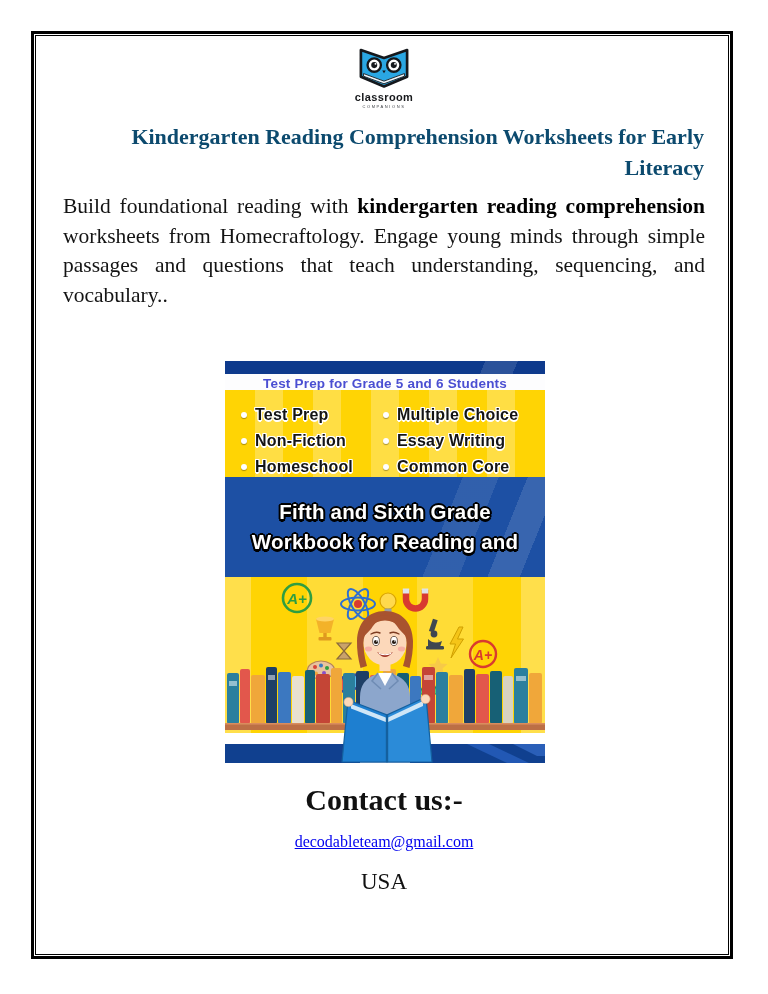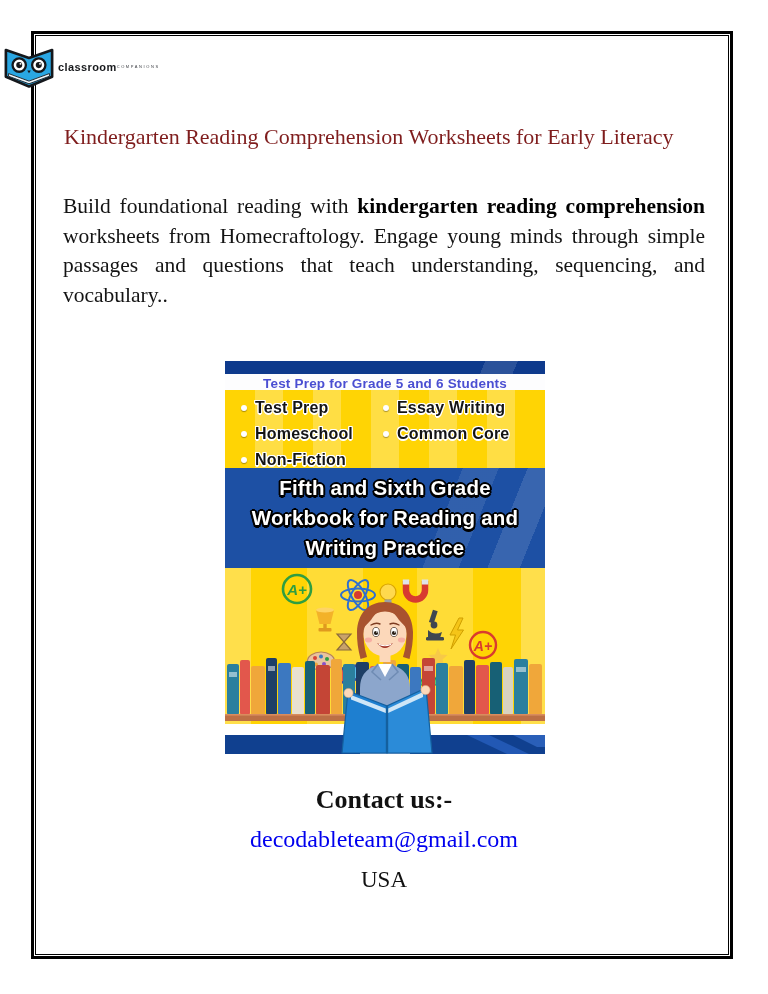--- a/index.html
+++ b/index.html
@@ -4,44 +4,44 @@
 <style>
   * { margin:0; padding:0; box-sizing:border-box; }
   html,body { width:768px; height:994px; background:#fff; overflow:hidden;
               font-family:"Liberation Serif", serif; }
   .frame { position:absolute; left:31px; top:31px; width:702px; height:928px;
            border:3px solid #000; }
   .frame::after { content:""; position:absolute; inset:1px; border:1px solid #000; }
 
   
   .logo-block { position:absolute; top:42px; left:0; width:768px;
-                display:flex; flex-direction:row; align-items:center; }
+                display:flex; flex-direction:column; align-items:center; }
   .logo-brand { font-family:"Liberation Sans", sans-serif; font-weight:bold;
                 font-size:11px; color:#17191c; letter-spacing:.4px; margin-top:1px; }
   .logo-sub { font-family:"Liberation Sans", sans-serif; font-size:4px;
               color:#3a3d42; letter-spacing:1.6px; margin-top:1px; }
 
   
   .heading { position:absolute; top:121px; left:64px; width:640px;
-             text-align:left; font-size:22px; font-weight:normal;
-             color:#7f1d1d; line-height:31px; }
+             text-align:right; font-size:22px; font-weight:bold;
+             color:#0c4a6e; line-height:31px; }
   .para { position:absolute; top:192px; left:63px; width:642px;
           font-size:21.5px; line-height:29.5px; color:#141414;
           text-align:justify; }
   .para .hl { font-weight:bold; color:#000000; }
 
   
   .cover { position:absolute; left:225px; top:361px; width:320px; height:406px;
            display:flex; flex-direction:column; font-family:"Liberation Sans", sans-serif; }
   .cover-topbar { height:13px; background:#0e3a8c;
                   background-image:linear-gradient(112deg, transparent 0 80%, rgba(255,255,255,.12) 80% 90%, transparent 90%); }
   .cover-tagline { height:16px; background:#fdfdfe; color:#4a4ed2;
                    font-weight:bold; font-size:13.5px; line-height:20px;
                    text-align:center; letter-spacing:.2px; }
-  .cover-bullets { height:78px; padding-top:5px;
+  .cover-bullets { height:87px; padding-top:12px;
                    background:repeating-linear-gradient(90deg, #ffd404 0 30px, #ffde44 30px 58px);
                    display:flex; }
   .cover-bullets ul { list-style:none; }
   .cover-bullets ul.c1 { margin-left:16px; width:142px; }
   .cover-bullets li { display:flex; align-items:center; height:26px; }
   .dot { width:6px; height:6px; border-radius:50%; background:#fff;
          box-shadow:0 1px 1px rgba(0,0,0,.35); margin-right:8px; flex:none; }
   .b-txt { font-weight:bold; font-size:16px; color:#141414; letter-spacing:.2px;
            text-shadow:-1px -1px 0 #fff, 0 -1px 0 #fff, 1px -1px 0 #fff,
                        -1px 0 0 #fff, 1px 0 0 #fff,
@@ -54,23 +54,23 @@
                  letter-spacing:.2px;
                  text-shadow:-1.5px -1.5px 0 #000, 0 -2px 0 #000, 1.5px -1.5px 0 #000,
                              -2px 0 0 #000, 2px 0 0 #000,
                              -1.5px 1.5px 0 #000, 0 2.5px 0 #000, 1.5px 1.5px 0 #000; }
   .cover-art { height:186px; position:relative; }
   .cover-art svg { display:block; }
 
   
   .contact { position:absolute; top:786px; left:0; width:768px; text-align:center;
              color:#111; }
-  .contact .c-head { font-weight:bold; font-size:26px; line-height:27px; margin-bottom:13px; }
+  .contact .c-head { font-weight:bold; font-size:30px; line-height:27px; margin-bottom:13px; }
   .contact .c-line { font-size:23px; line-height:27px; margin-bottom:13px; }
-  .contact a { color:#0000ee; font-size:24px; line-height:27px; }
+  .contact a { color:#0000ee; text-decoration:underline; font-size:16px; line-height:27px; }
   .contact .c-country { font-size:23px; line-height:27px; margin-top:11px; }
 </style>
 </head>
 <body>
 
 <div class="frame"></div>
 
 <div class="logo-block">
   <svg width="58" height="48" viewBox="0 0 64 54">
     <path d="M6,9 L32,18 L58,9 L58,39 L32,50 L6,39 Z" fill="#2aa7e3" stroke="#15181c" stroke-width="3" stroke-linejoin="round"></path>
@@ -95,42 +95,45 @@
   <div class="cover-topbar"></div>
   <div class="cover-tagline">Test Prep for Grade 5 and 6 Students</div>
   <div class="cover-bullets">
     <ul class="c1">
       <li>
           <span class="dot"></span>
           <span class="b-txt">Test Prep</span>
         </li>
       <li>
           <span class="dot"></span>
+          <span class="b-txt">Non-Fiction</span>
+        </li>
+      <li>
+          <span class="dot"></span>
           <span class="b-txt">Homeschool</span>
-        </li>
-      <li>
-          <span class="dot"></span>
-          <span class="b-txt">Non-Fiction</span>
         </li>
     </ul>
     <ul class="c2">
+      <li>
+          <span class="dot"></span>
+          <span class="b-txt">Multiple Choice</span>
+        </li>
       <li>
           <span class="dot"></span>
           <span class="b-txt">Essay Writing</span>
         </li>
       <li>
           <span class="dot"></span>
           <span class="b-txt">Common Core</span>
         </li>
     </ul>
   </div>
   <div class="cover-banner">
     <div class="banner-line">Fifth and Sixth Grade</div>
     <div class="banner-line">Workbook for Reading and</div>
-    <div class="banner-line">Writing Practice</div>
   </div>
   <div class="cover-art">
     <svg width="320" height="186" viewBox="0 0 320 186">
 
       <rect x="0" y="0" width="320" height="156" fill="#ffd404"></rect>
       <rect x="0" y="0" width="26" height="156" fill="#ffe158" opacity=".85"></rect>
       <rect x="82" y="0" width="56" height="156" fill="#ffe158" opacity=".6"></rect>
       <rect x="192" y="0" width="56" height="156" fill="#ffe158" opacity=".6"></rect>
       <rect x="296" y="0" width="24" height="156" fill="#ffe158" opacity=".85"></rect>
 

